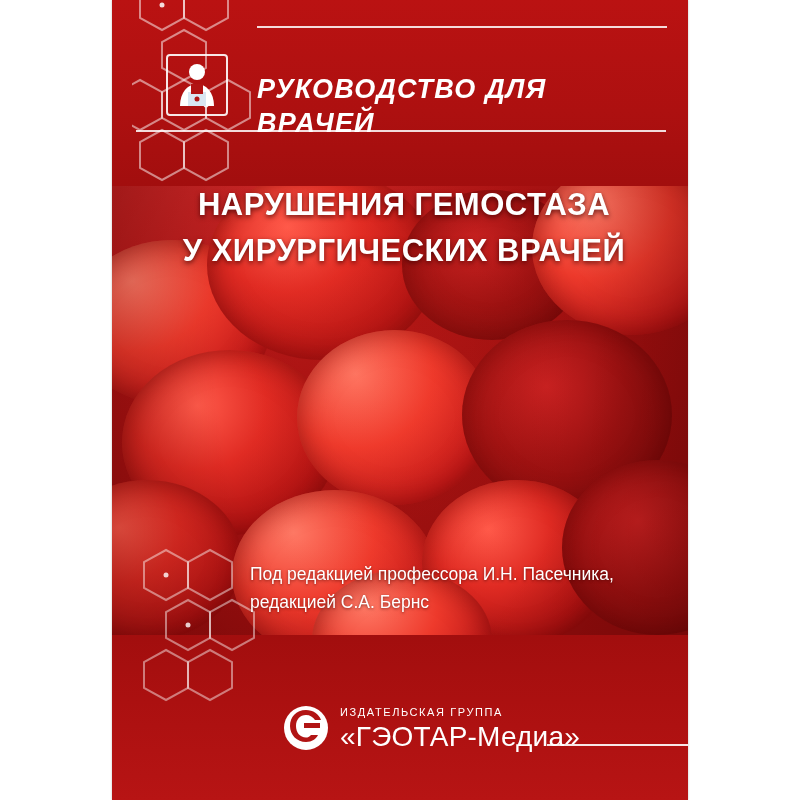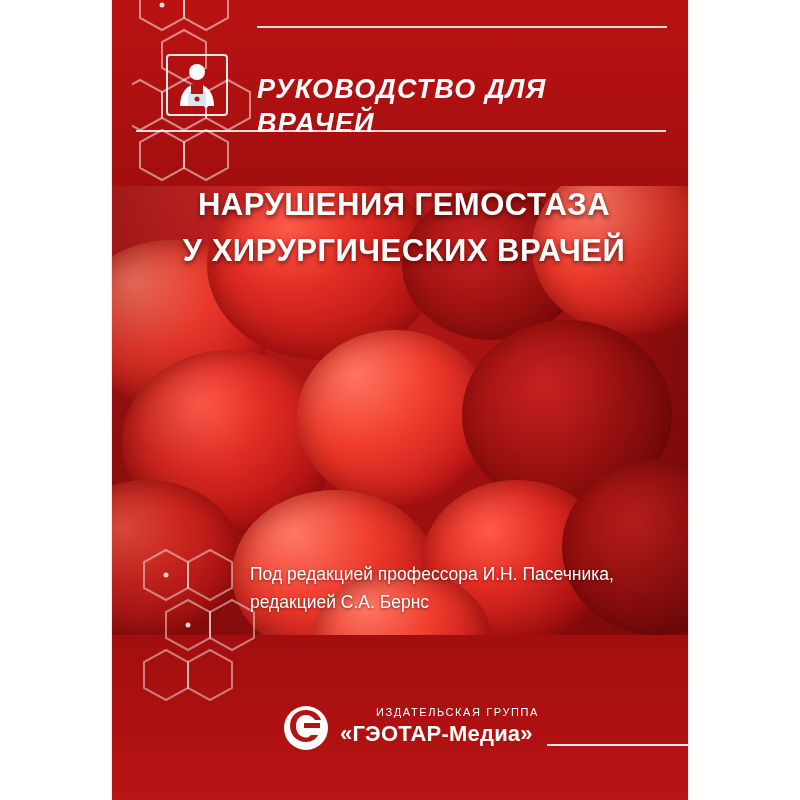--- a/index.html
+++ b/index.html
@@ -172,25 +172,24 @@
   .pub-text {
     position: absolute;
     left: 168px;
     top: 2px;
     color: #ffffff;
   }
   .pub-line1 {
     font-size: 11px;
     letter-spacing: 1.6px;
     font-weight: normal;
-    margin-left: 36px;
   }
   .pub-line2 {
-    font-size: 22px;
-    font-weight: bold;
+    font-size: 28px;
+    font-weight: normal;
     letter-spacing: 0.2px;
     margin-top: 3px;
   }
   .pub-rule {
     position: absolute;
     left: 375px;
     top: 40px;
     width: 145px;
     height: 2px;
     background: rgba(255,255,255,0.9);

